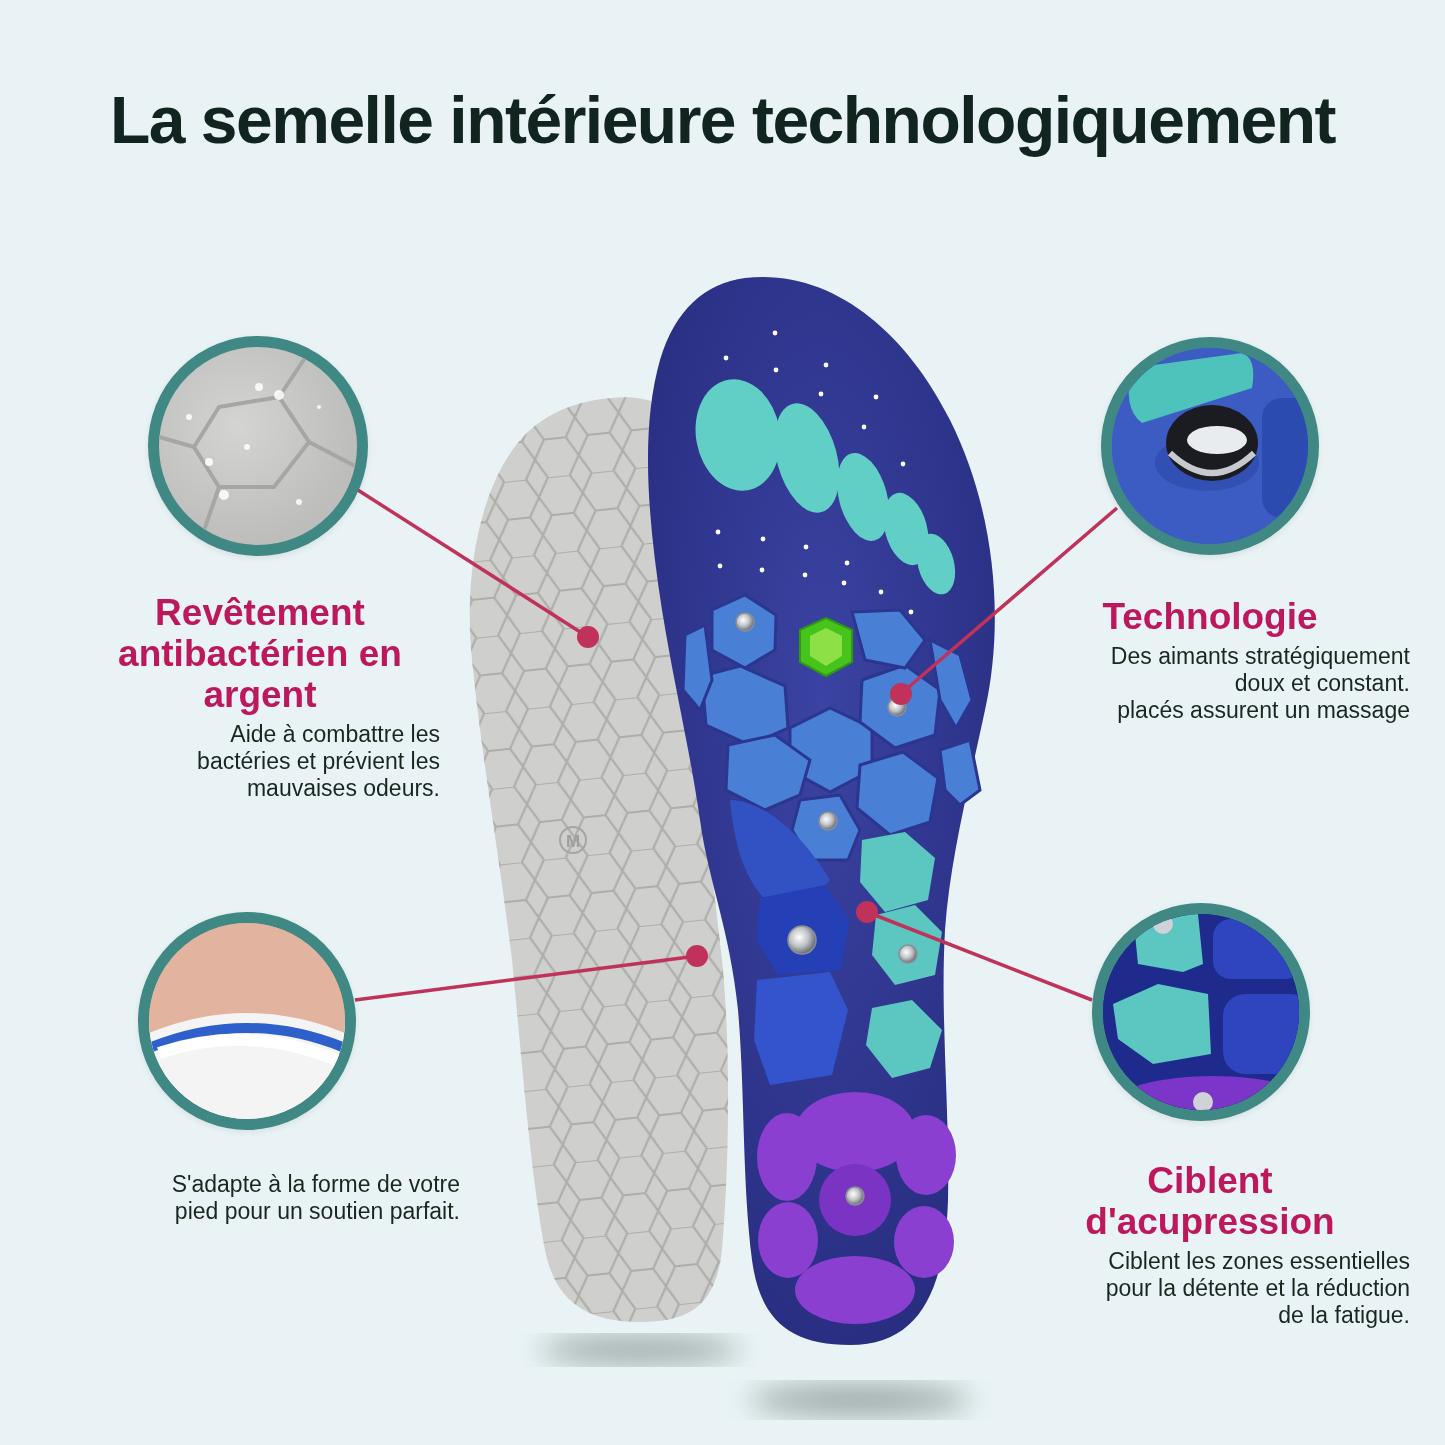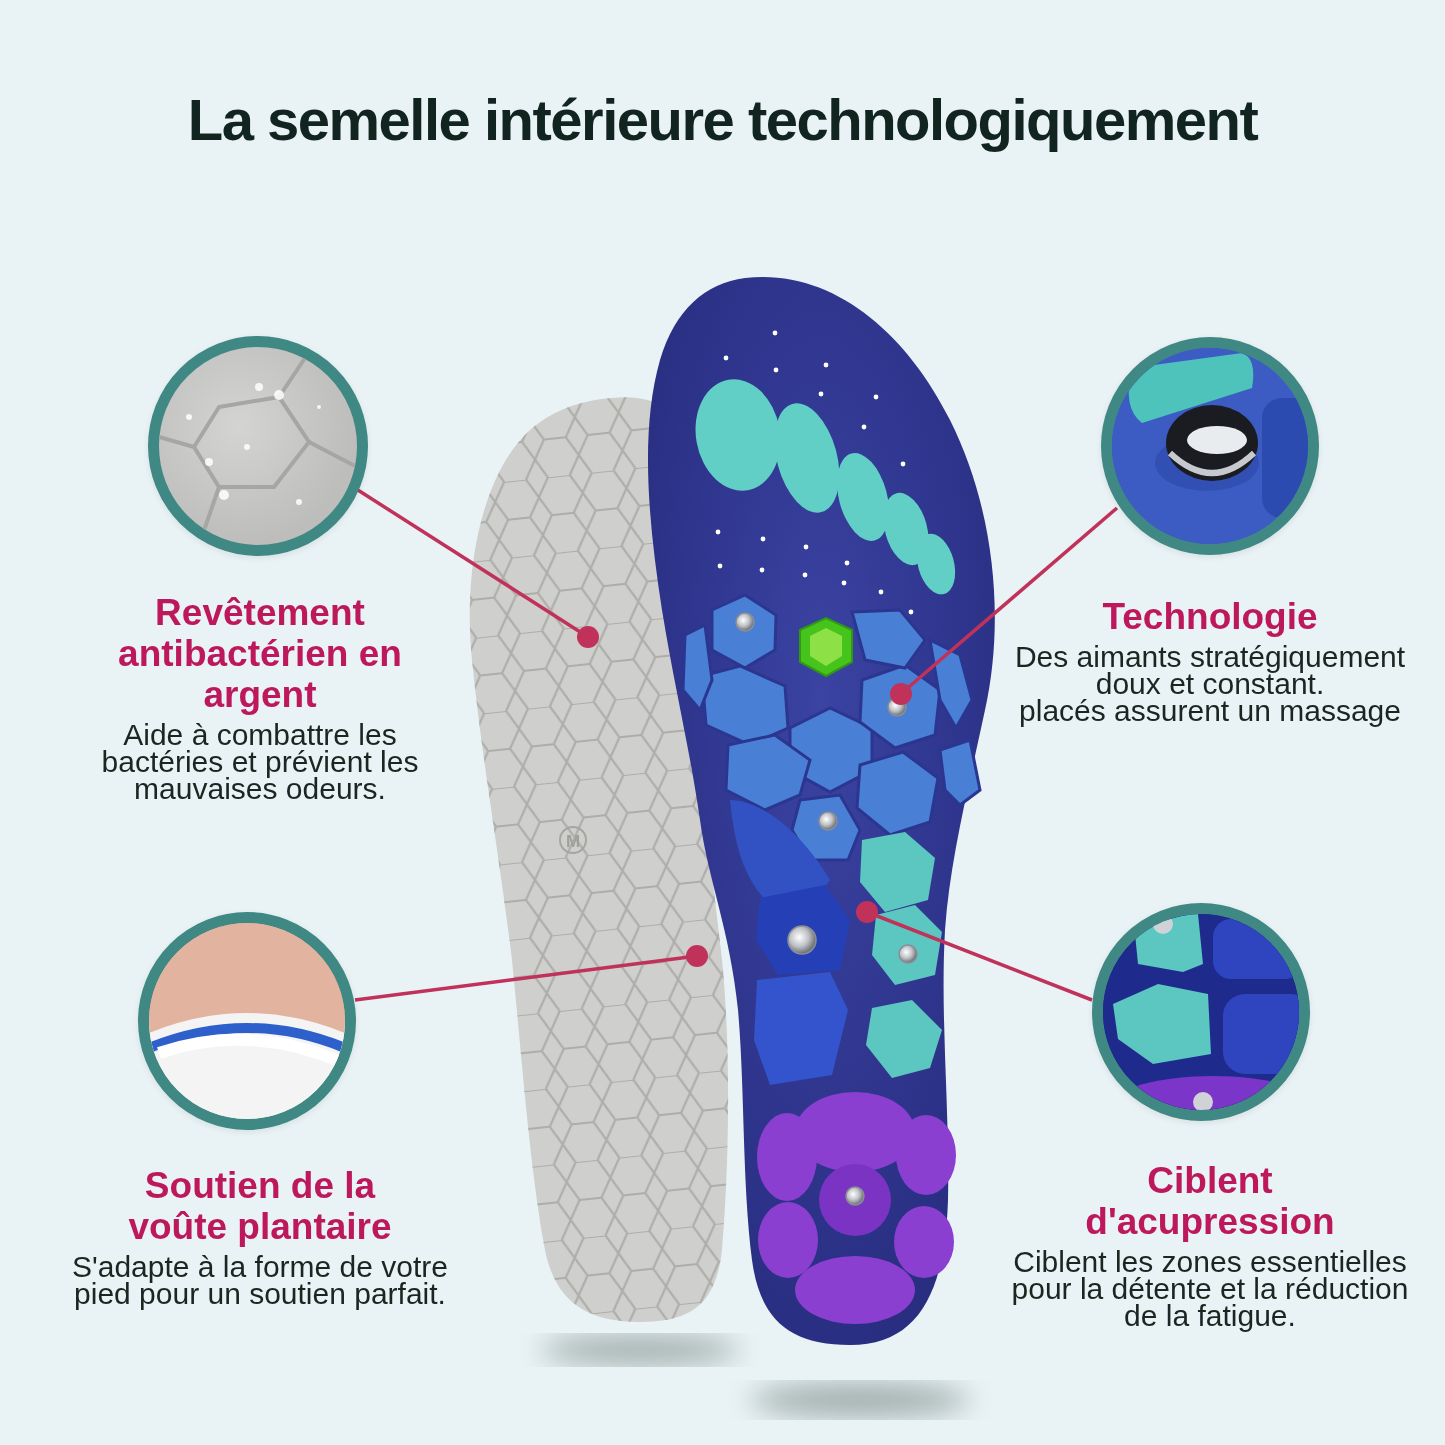--- a/index.html
+++ b/index.html
@@ -5,29 +5,29 @@
   * { box-sizing: border-box; margin: 0; padding: 0; }
   html, body { width: 1445px; height: 1445px; overflow: hidden; }
   body {
     background: #e9f3f5;
     font-family: "Liberation Sans", "DejaVu Sans", sans-serif;
     color: #15251f;
     position: relative;
   }
   .headline {
     position: absolute; left: 0; top: 82px; width: 1445px;
-    text-align: center; font-weight: bold; font-size: 58px;
+    text-align: center; font-weight: bold; font-size: 66px;
     line-height: 76px; letter-spacing: -1.5px; color: #122420;
   }
   .headline span { display: block; }
 
   
   .feature { position: absolute; text-align: center; }
   .feature .title { font-weight: bold; font-size: 37px; line-height: 41px; color: #be185d; }
-  .feature .desc  { font-size: 30px; line-height: 27px; color: #1a2620; margin-top: 6px; }
+  .feature .desc  { font-size: 23px; line-height: 27px; color: #1a2620; margin-top: 6px; text-align: right; }
   #f1 { left: 80px;  top: 592px; width: 360px; }
   #f2 { left: 1010px; top: 596px; width: 400px; }
   #f3 { left: 60px;  top: 1165px; width: 400px; }
   #f4 { left: 1010px; top: 1160px; width: 400px; }
 
   .lens {
     position: absolute; border-radius: 50%;
     border: 11px solid #3f8884; overflow: hidden;
     box-shadow: 0 2px 6px rgba(0,0,0,0.08);
   }
@@ -244,24 +244,20 @@
     <div>Technologie</div>
   </div>
   <div class="desc">
     <div>Des aimants stratégiquement</div>
     <div>doux et constant.</div>
     <div>placés assurent un massage</div>
   </div>
 </div>
 
 <div class="feature" id="f3">
-  <div class="title">
-    <div>Soutien de la</div>
-    <div>voûte plantaire</div>
-  </div>
   <div class="desc">
     <div>S'adapte à la forme de votre</div>
     <div>pied pour un soutien parfait.</div>
   </div>
 </div>
 
 <div class="feature" id="f4">
   <div class="title">
     <div>Ciblent</div>
     <div>d'acupression</div>

